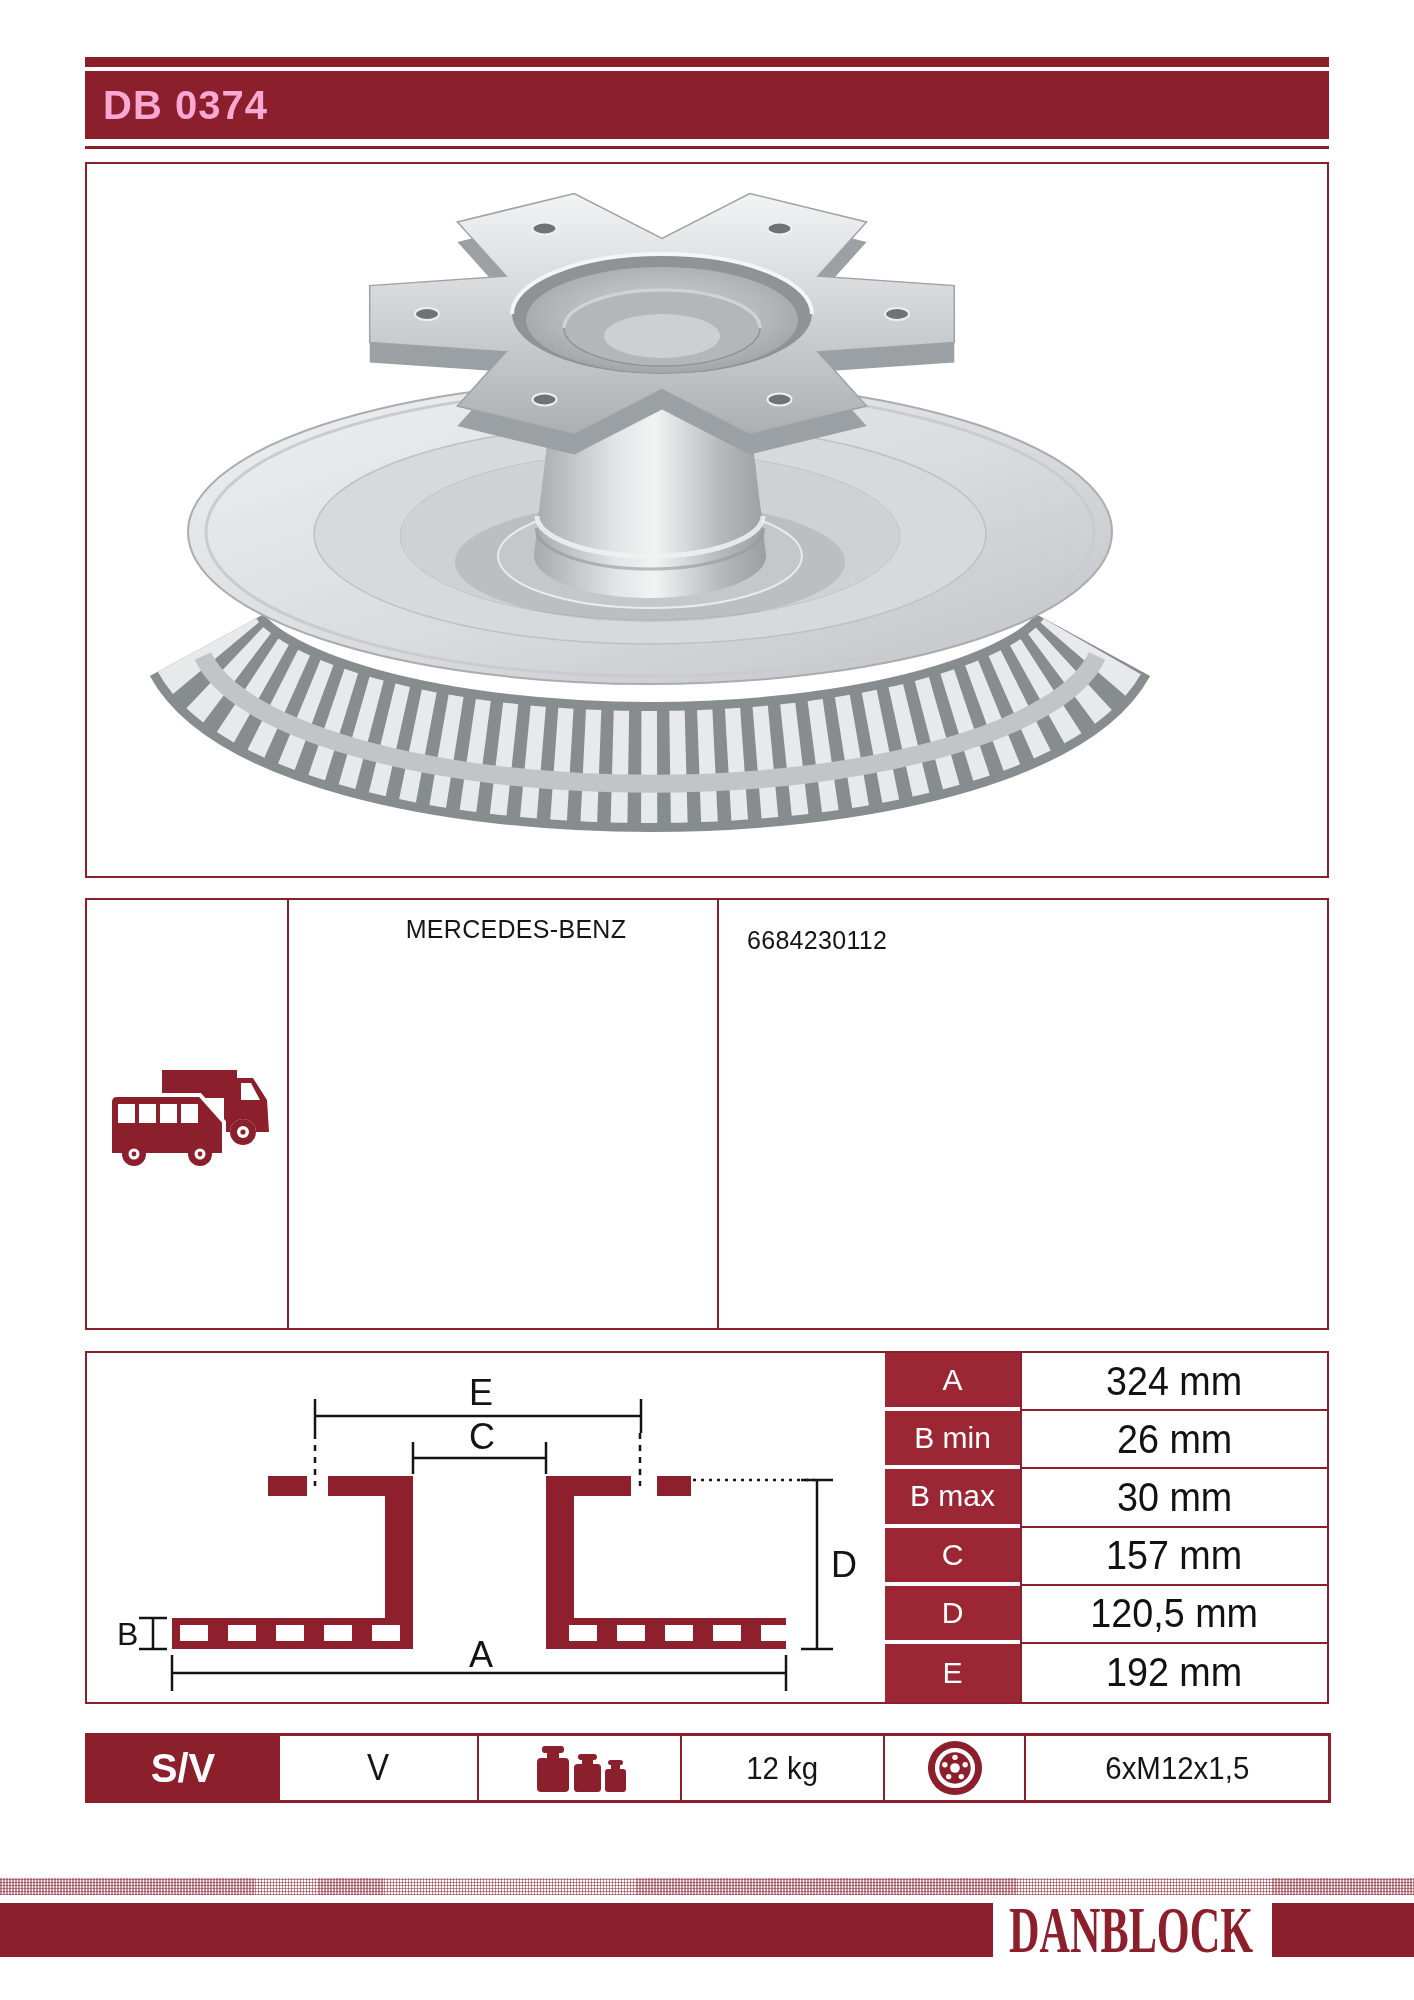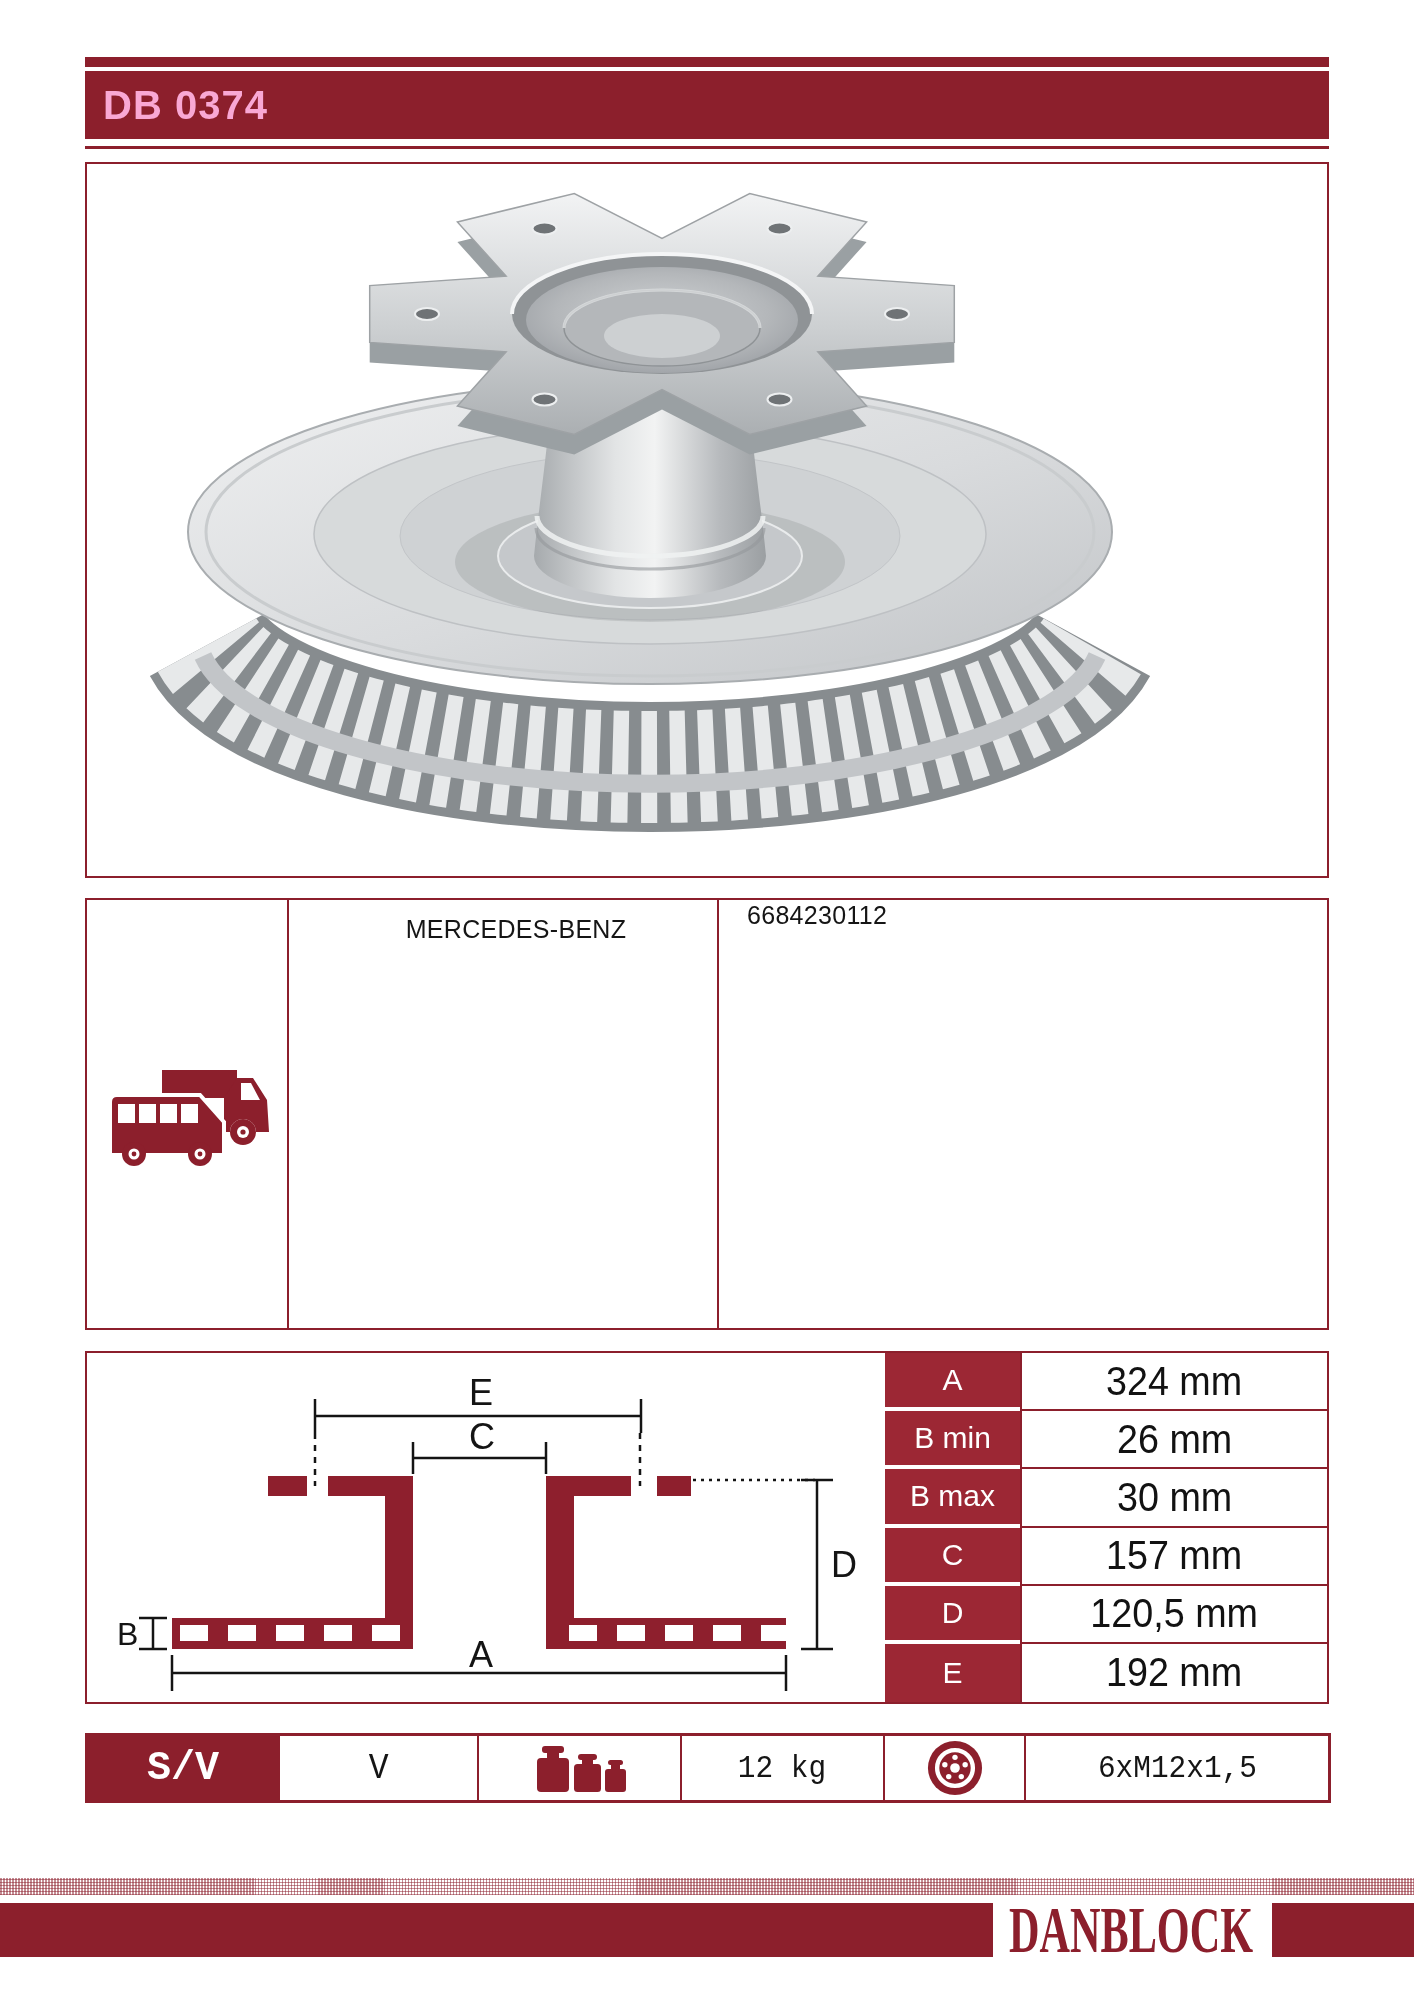--- a/index.html
+++ b/index.html
@@ -17,34 +17,34 @@
   
   #image-box{left:85px;top:162px;width:1240px;height:712px;border:2px solid #8c1f2c;background:#fff;}
   
   #app-table{left:85px;top:898px;width:1240px;height:428px;border:2px solid #8c1f2c;display:grid;grid-template-columns:200px 430px 200px auto;}
   #app-table .cell{border-left:2px solid #8c1f2c;}
   #app-table .cell:first-child{border-left:none;}
   .vehicle-cell{display:flex;align-items:center;justify-content:center;}
   .brand-cell{padding:15px 0 16px 26px;font-size:25px;letter-spacing:.3px;text-align:center;}
   .oe-cell{display:flex;align-items:center;justify-content:center;}
   .oe-cell span{color:#8c1f2c;font-size:44px;display:inline-block;transform:scaleX(.88);}
-  .oenum-cell{padding:1px 0 0 28px;font-size:25px;letter-spacing:.3px;}
+  .oenum-cell{padding:26px 0 0 28px;font-size:25px;letter-spacing:.3px;}
   
   #dims{left:85px;top:1351px;width:1240px;height:349px;border:2px solid #8c1f2c;}
   #diagram{position:absolute;left:0;top:0;width:798px;height:345px;}
   #dim-table{position:absolute;left:798px;top:0;right:0;bottom:0;display:grid;grid-template-rows:repeat(6,1fr);}
   .dim-row{display:grid;grid-template-columns:135px 1fr;}
   .dim-label{background:#9c2734;color:#fff;display:flex;align-items:center;justify-content:center;font-size:30px;border-bottom:4px solid #fff;}
   .dim-row:last-child .dim-label{border-bottom:none;}
   .dim-value{border-left:2px solid #8c1f2c;border-bottom:2px solid #8c1f2c;display:flex;align-items:center;justify-content:center;font-size:41px;color:#121212;}
   .dim-row:last-child .dim-value{border-bottom:none;}
   .dim-value span{display:inline-block;transform:scaleX(.92);}
   
   #sv-row{left:85px;top:1733px;width:1240px;height:64px;border:3px solid #8c1f2c;display:grid;grid-template-columns:190px 199px 203px 203px 141px auto;}
-  #sv-row .cell{border-left:2px solid #8c1f2c;display:flex;align-items:center;justify-content:center;font-family:Liberation Mono, monospace;}
+  #sv-row .cell{border-left:2px solid #8c1f2c;display:flex;align-items:center;justify-content:center;}
   #sv-row .cell:first-child{border-left:none;}
   .sv-cell{background:#8c1f2c;color:#fff;font-size:40px;font-weight:bold;}
   .v-cell{font-size:36px;}
   .kg-cell,.thread-cell{font-size:32px;}
   .kg-cell span,.thread-cell span,.v-cell span{display:inline-block;transform:scaleX(.92);}
   
   #pattern-strip{left:0;top:1878px;width:1414px;height:17px;background-color:#fff;
     background-image:
       repeating-linear-gradient(0deg, rgba(140,31,45,.50) 0 1.5px, rgba(0,0,0,0) 1.5px 3px),
       repeating-linear-gradient(90deg, rgba(140,31,45,.50) 0 1.5px, rgba(0,0,0,0) 1.5px 3px);}

